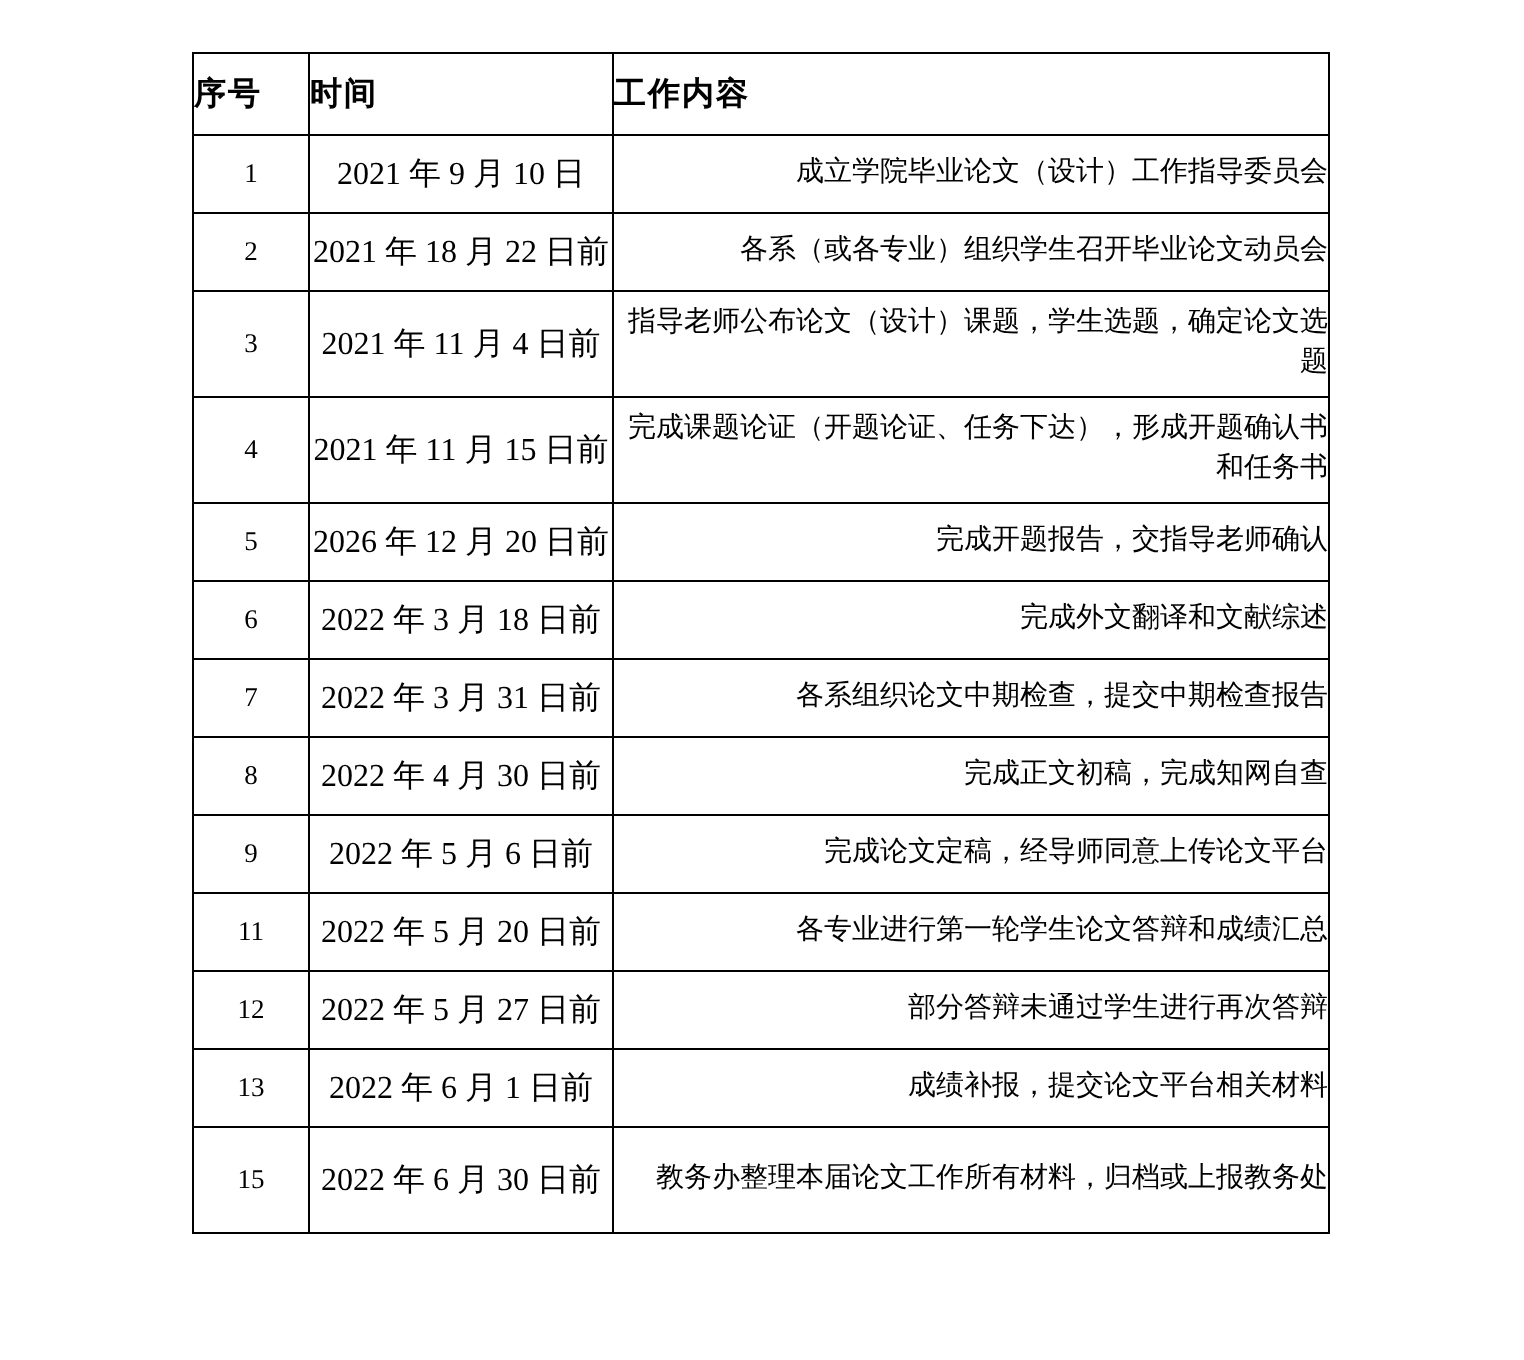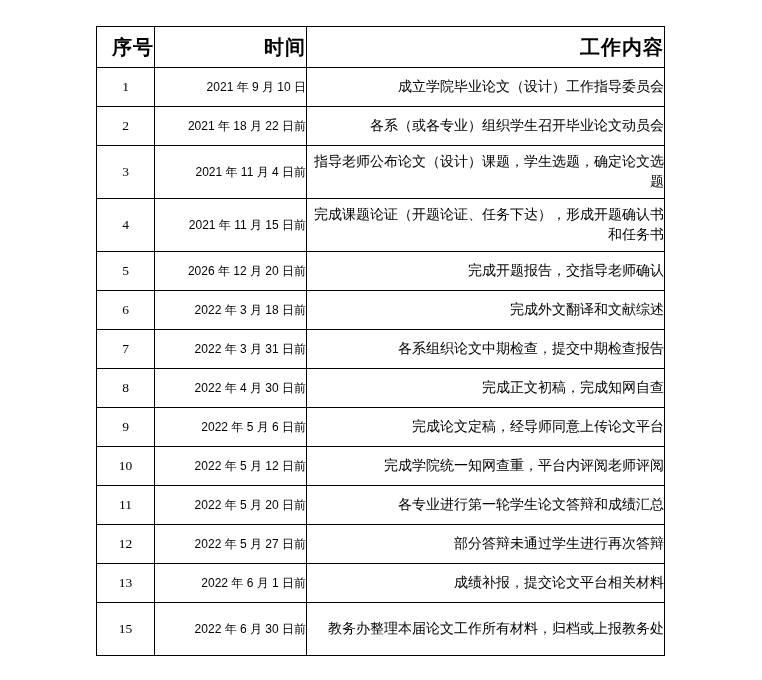--- a/index.html
+++ b/index.html
@@ -35,37 +35,37 @@
     padding: 0;
     vertical-align: middle;
   }
   col.c-no { width: 58px; }
   col.c-time { width: 152px; }
   col.c-content { width: 358px; }
 
   thead th {
     height: 40px;
     font-weight: bold;
-    font-size: 20px;
-    text-align: right;
+    font-size: 16px;
+    text-align: left;
     letter-spacing: 1px;
     font-family: "Liberation Serif", "DejaVu Serif", serif;
   }
   tbody td {
     font-size: 14px;
   }
   td.no {
     text-align: center;
     font-family: "Liberation Serif", "DejaVu Serif", serif;
     font-size: 13.5px;
   }
   td.time {
-    text-align: right;
-    font-family: Liberation Sans, sans-serif;
-    font-size: 12px;
+    text-align: center;
+    font-family: Liberation Serif, serif;
+    font-size: 16px;
     white-space: nowrap;
   }
   td.content {
     text-align: right;
     padding: 4px 6px 4px 8px;
     font-family: "Liberation Serif", "DejaVu Serif", serif;
     font-size: 14px;
     line-height: 1.45;
   }
   tr.r1 td { height: 38px; }
@@ -129,25 +129,20 @@
             <td class="no">8</td>
             <td class="time">2022 年 4 月 30 日前</td>
             <td class="content">完成正文初稿，完成知网自查</td>
           </tr>
           <tr class="r1">
             <td class="no">9</td>
             <td class="time">2022 年 5 月 6 日前</td>
             <td class="content">完成论文定稿，经导师同意上传论文平台</td>
           </tr>
           <tr class="r1">
-            <td class="no">10</td>
-            <td class="time">2022 年 5 月 12 日前</td>
-            <td class="content">完成学院统一知网查重，平台内评阅老师评阅</td>
-          </tr>
-          <tr class="r1">
             <td class="no">11</td>
             <td class="time">2022 年 5 月 20 日前</td>
             <td class="content">各专业进行第一轮学生论文答辩和成绩汇总</td>
           </tr>
           <tr class="r1">
             <td class="no">12</td>
             <td class="time">2022 年 5 月 27 日前</td>
             <td class="content">部分答辩未通过学生进行再次答辩</td>
           </tr>
           <tr class="r1">

